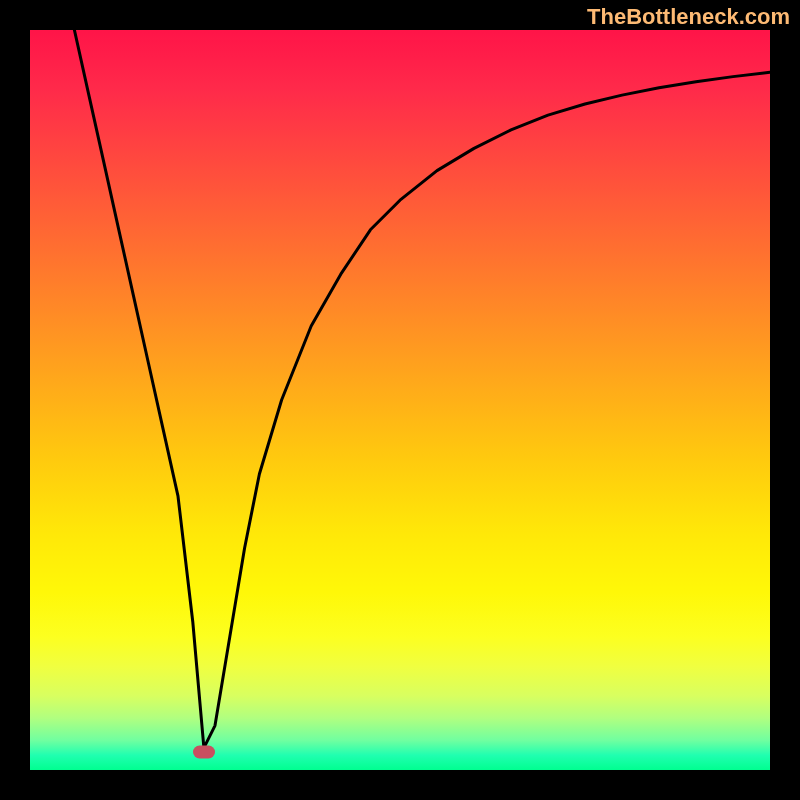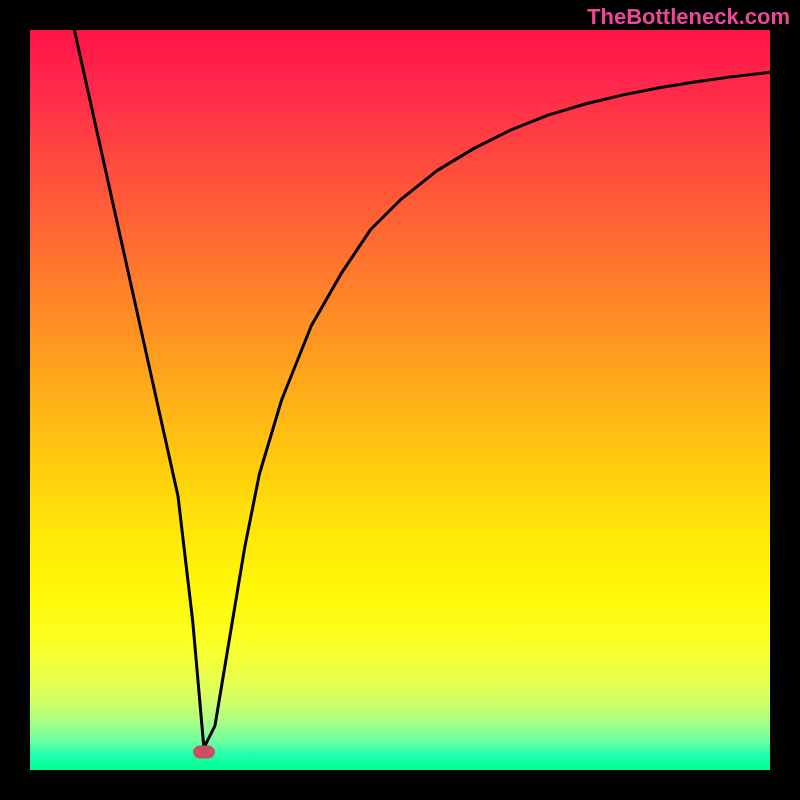--- a/index.html
+++ b/index.html
@@ -17,21 +17,21 @@
     .container {
       width: 800px;
       height: 800px;
       position: relative;
       background: #000;
     }
     .watermark {
       position: absolute;
       top: 4px;
       right: 10px;
-      color: #ec4899;
+      color: #fdba74;
       font-family: Arial, sans-serif;
       font-size: 22px;
       font-weight: bold;
       z-index: 10;
     }
     .plot-area {
       position: absolute;
       top: 30px;
       left: 30px;
       width: 740px;

